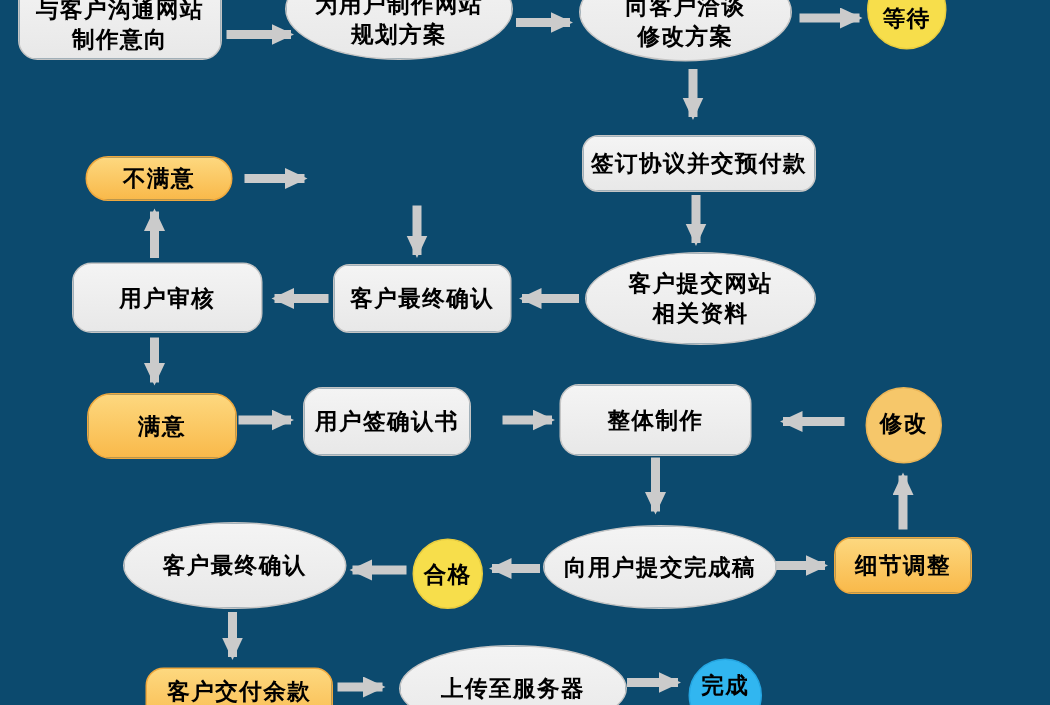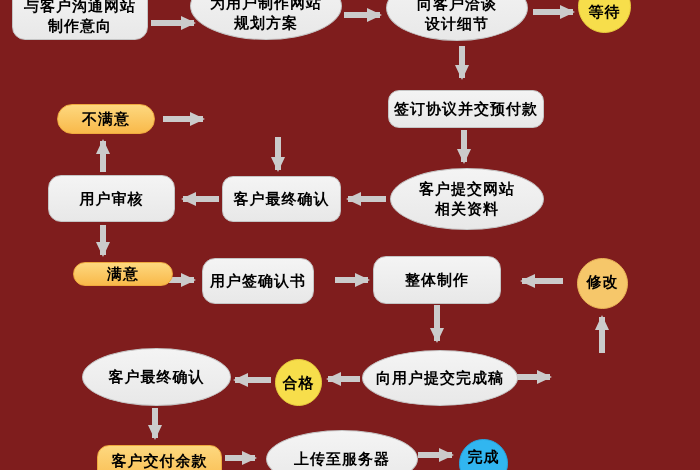--- a/index.html
+++ b/index.html
@@ -5,21 +5,21 @@
   :root{
     --gray-fill-top:#f4f4f4; --gray-fill-bottom:#e8e8e8; --gray-border:#c5c5c5;
     --orange-fill-top:#fdd87f; --orange-fill-bottom:#f9b94a; --orange-border:#efa93e;
     --yellow-fill:#f7de4b; --yellow-border:#e9cd3e;
     --amber-fill:#f6c76a; --amber-border:#eab557;
     --blue-fill:#31b6f0; --blue-border:#25a6e2;
     --arrow:#cbcbcb;
   }
   html,body{margin:0;padding:0;background:#ffffff;}
   .stage{
-    position:relative;width:700px;height:470px;overflow:hidden;background:#7f1d1d;
+    position:relative;width:700px;height:470px;overflow:hidden;background:#0c4a6e;
     font-family:"DejaVu Sans",sans-serif;
   }
   .arrows{position:absolute;left:0;top:0;z-index:1;}
   .node{
     position:absolute;z-index:2;box-sizing:border-box;
     display:flex;flex-direction:column;align-items:center;justify-content:center;
     font-size:15px;font-weight:bold;color:#000;text-align:center;line-height:20px;
     letter-spacing:1px;white-space:nowrap;
   }
   .gray{background:linear-gradient(180deg,var(--gray-fill-top),var(--gray-fill-bottom));border:1.5px solid var(--gray-border);}
@@ -32,21 +32,21 @@
   #n-intent{left:12px;top:-20px;width:136px;height:60px;border-radius:13px;justify-content:flex-end;padding-bottom:3px;}
   #n-plan{left:190px;top:-28px;width:152px;height:68px;justify-content:flex-end;padding-bottom:6px;}
   #n-discuss{left:386px;top:-25px;width:142px;height:66px;justify-content:flex-end;padding-bottom:6px;}
   #n-wait{left:578px;top:-20px;width:53px;height:53px;justify-content:flex-end;padding-bottom:10px;}
   #n-unsatisfied{left:57px;top:104px;width:98px;height:30px;border-radius:15px;}
   #n-revise{left:217px;top:103px;width:121px;height:31px;border-radius:15px;}
   #n-sign{left:388px;top:90px;width:156px;height:38px;border-radius:11px;}
   #n-review{left:48px;top:175px;width:127px;height:47px;border-radius:13px;}
   #n-design{left:222px;top:176px;width:119px;height:46px;border-radius:11px;}
   #n-submit{left:390px;top:168px;width:154px;height:62px;}
-  #n-satisfied{left:73px;top:262px;width:100px;height:24px;border-radius:16px;}
+  #n-satisfied{left:58px;top:262px;width:100px;height:44px;border-radius:16px;}
   #n-confirm{left:202px;top:258px;width:112px;height:46px;border-radius:13px;}
   #n-production{left:373px;top:256px;width:128px;height:48px;border-radius:13px;}
   #n-modify{left:577px;top:258px;width:51px;height:51px;}
   #n-draft{left:362px;top:350px;width:156px;height:56px;}
   #n-adjust{left:556px;top:358px;width:92px;height:38px;border-radius:12px;}
   #n-qualified{left:275px;top:359px;width:47px;height:47px;}
   #n-final{left:82px;top:348px;width:149px;height:58px;}
   #n-balance{left:97px;top:445px;width:125px;height:42px;border-radius:12px;justify-content:flex-start;padding-top:5px;}
   #n-upload{left:266px;top:430px;width:152px;height:58px;}
   #n-done{left:459px;top:439px;width:49px;height:49px;justify-content:flex-start;padding-top:7px;}
@@ -93,21 +93,21 @@
     <span>制作意向</span>
   </div>
 
   <div class="node gray ellipse" id="n-plan">
     <span>为用户制作网站</span>
     <span>规划方案</span>
   </div>
 
   <div class="node gray ellipse" id="n-discuss">
     <span>向客户洽谈</span>
-    <span>设计细节</span>
+    <span>修改方案</span>
   </div>
 
   <div class="node circle-yellow" id="n-wait">
     <span>等待</span>
   </div>
 
   <div class="node pill-orange" id="n-unsatisfied">
     <span>不满意</span>
   </div>
 
@@ -142,20 +142,23 @@
   </div>
 
   <div class="node circle-amber" id="n-modify">
     <span>修改</span>
   </div>
 
   <div class="node gray ellipse" id="n-draft">
     <span>向用户提交完成稿</span>
   </div>
 
+  <div class="node pill-orange" id="n-adjust">
+    <span>细节调整</span>
+  </div>
 
   <div class="node circle-yellow" id="n-qualified">
     <span>合格</span>
   </div>
 
   <div class="node gray ellipse" id="n-final">
     <span>客户最终确认</span>
   </div>
 
   <div class="node pill-orange" id="n-balance">

